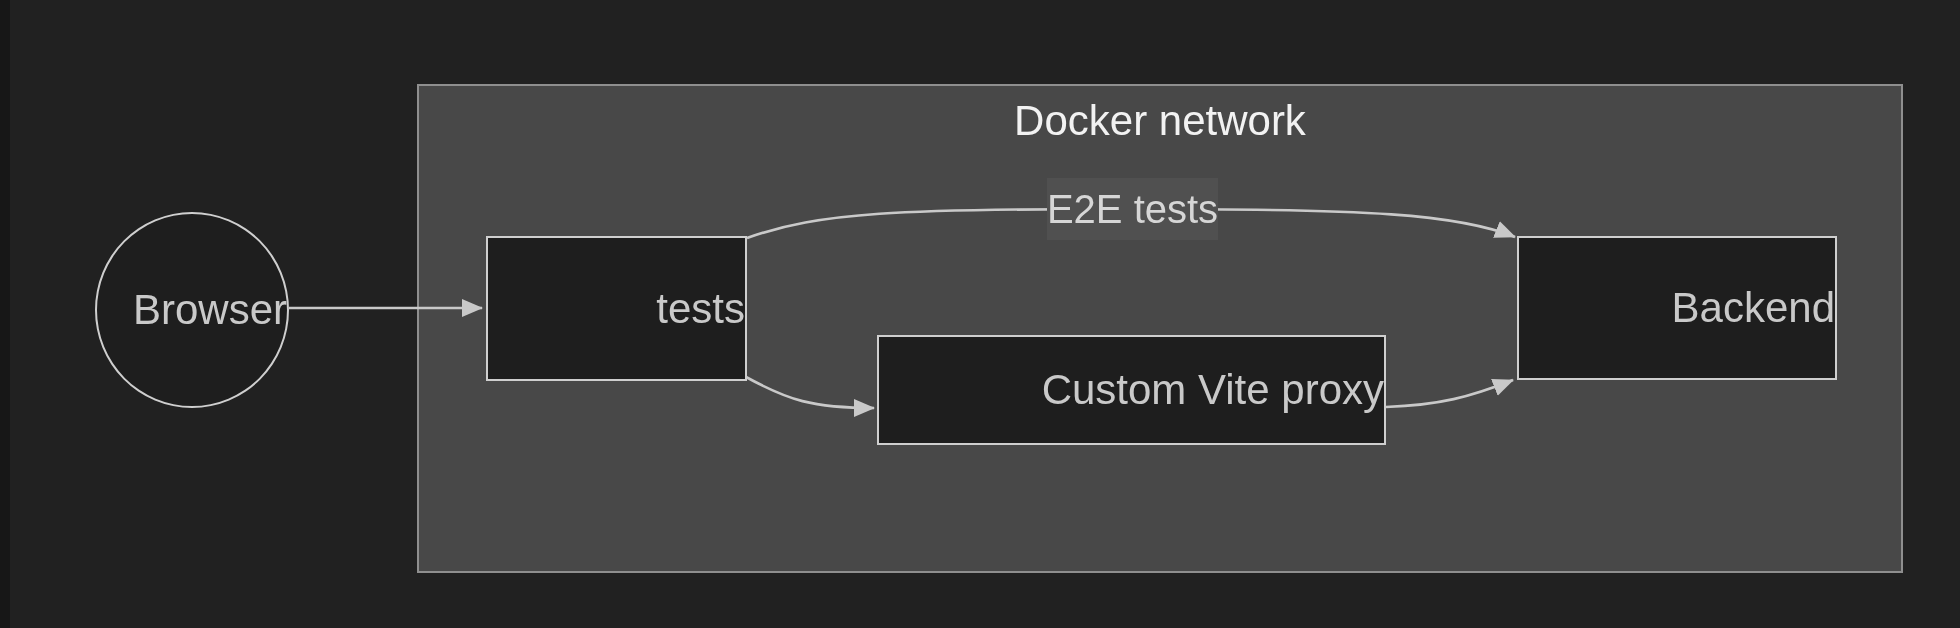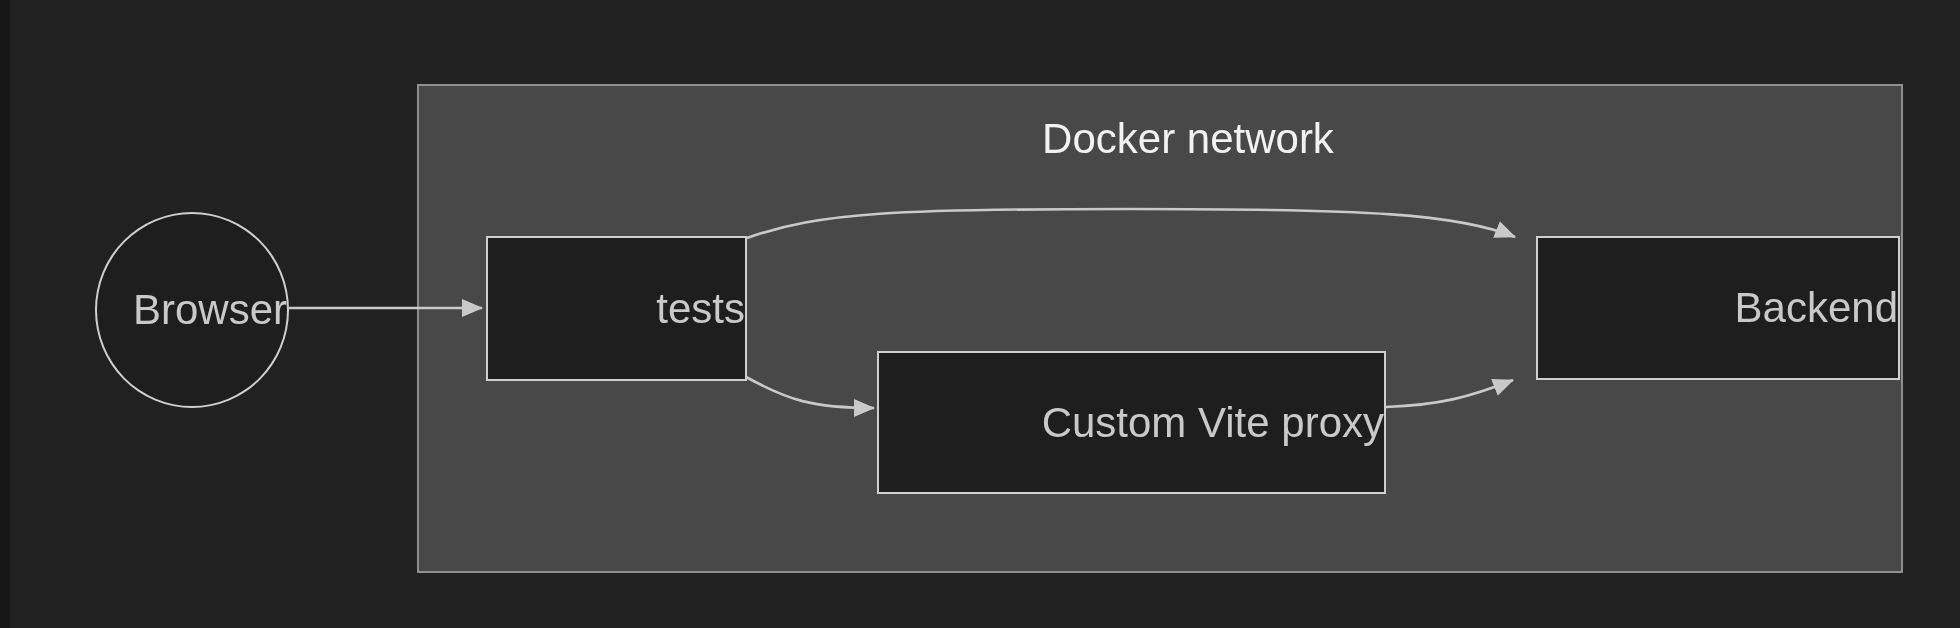--- a/index.html
+++ b/index.html
@@ -25,27 +25,26 @@
     position: absolute;
     left: 417px; top: 84px;
     width: 1486px; height: 489px;
     background: var(--container-fill, #484848);
     border: 2px solid var(--container-border, #8f8f8f);
     box-sizing: border-box;
     z-index: 1;
   }
   .docker-title {
     position: absolute;
-    left: 0; top: 28px;
+    left: 0; top: 10px;
     width: 100%;
     text-align: center;
     font-size: 42px;
     line-height: 50px;
     color: var(--title-text, #f2f2f2);
-    padding-left: 28px;
   }
   svg.edges {
     position: absolute;
     left: 0; top: 0;
     z-index: 2;
   }
   svg.edges path {
     fill: none;
     stroke: var(--edge, #c9c9c9);
     stroke-width: 2.6px;
@@ -62,22 +61,22 @@
     font-size: 42px;
     white-space: nowrap;
     z-index: 3;
   }
   .node-browser {
     left: 95px; top: 212px;
     width: 194px; height: 196px;
     border-radius: 50%;
   }
   .node-nginx   { left: 486px;  top: 236px; width: 261px; height: 145px; }
-  .node-proxy   { left: 877px;  top: 335px; width: 509px; height: 143px; margin-top: 16px; }
-  .node-backend { left: 1517px; top: 236px; width: 364px; height: 144px; margin-left: 19px; }
+  .node-proxy   { left: 877px;  top: 335px; width: 509px; height: 110px; }
+  .node-backend { left: 1517px; top: 236px; width: 320px; height: 144px; }
   .edge-label {
     position: absolute;
     left: 1047px; top: 178px;
     width: 171px; height: 62px;
     display: flex;
     align-items: center;
     justify-content: center;
     background: var(--edge-label-bg, #505050);
     color: var(--edge-label-text, #d6d6d6);
     font-size: 40px;
@@ -117,14 +116,15 @@
   </div>
 
   <div class="node node-proxy">
     <span>Custom Vite proxy</span>
   </div>
 
   <div class="node node-backend">
     <span>Backend</span>
   </div>
 
+  <div class="edge-label">E2E tests</div>
 
 </div>
 
 </body></html>

